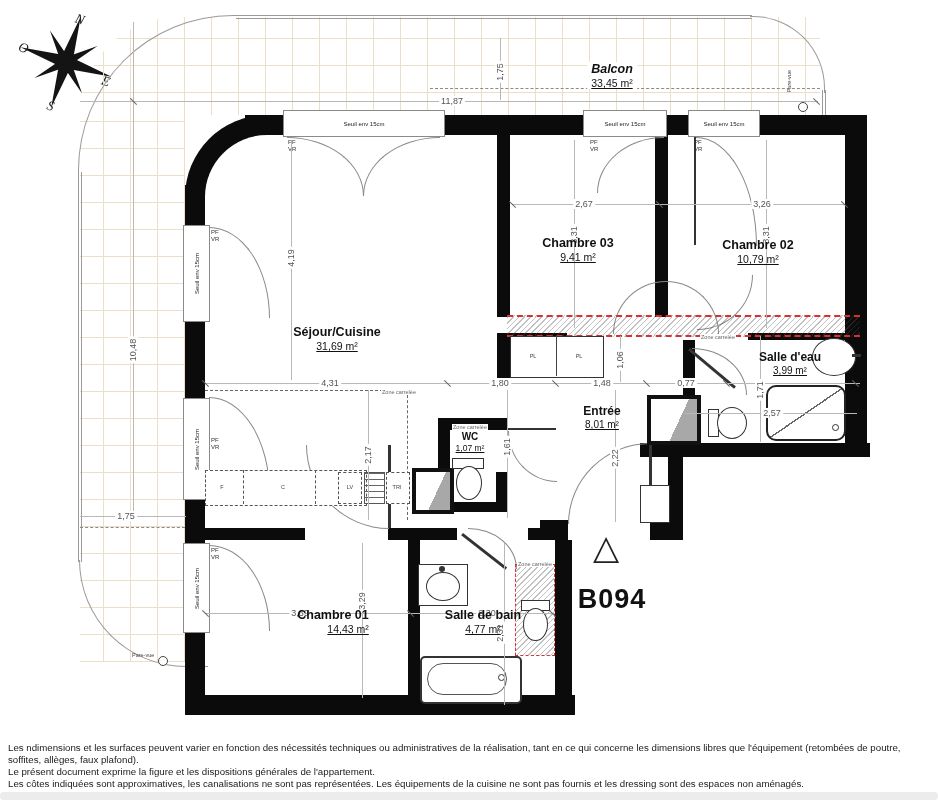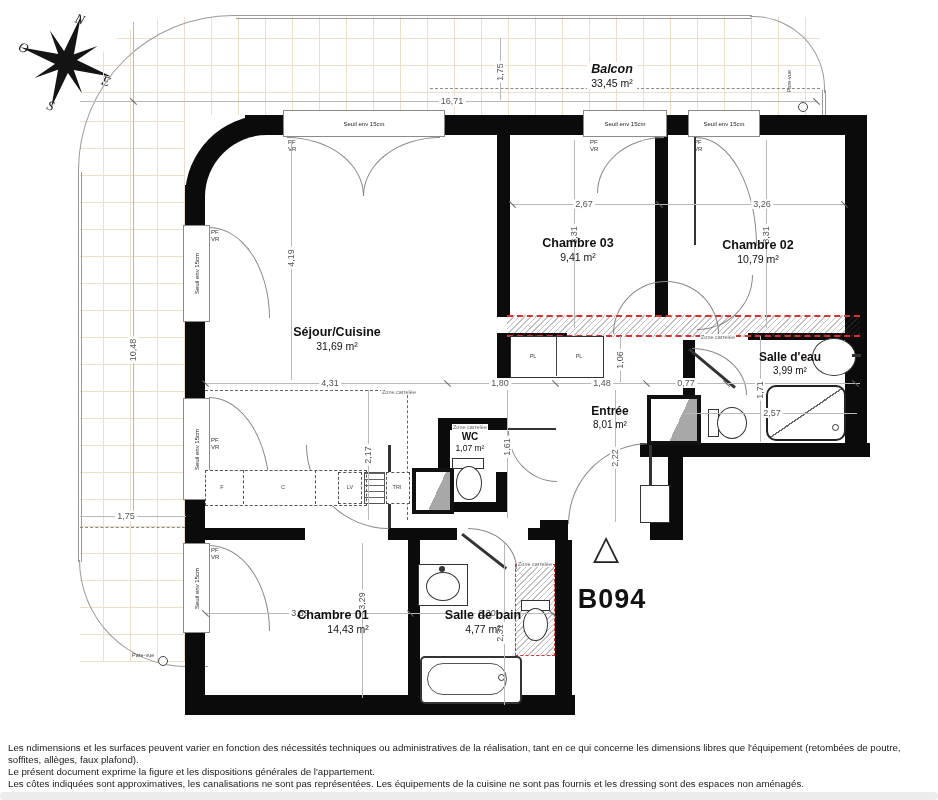--- a/index.html
+++ b/index.html
@@ -24,21 +24,21 @@
   .vdim{writing-mode:vertical-rl;transform:translate(-50%,-50%) rotate(180deg);padding:2px 0;}
   .tk{position:absolute;width:9px;height:1px;background:#666;transform:rotate(45deg);}
   
   .win{background:#fff;border:1px solid #8a8a8a;display:flex;align-items:center;
        justify-content:center;font-size:6px;color:#222;text-align:center;line-height:1;}
   .vwin{writing-mode:vertical-rl;transform:rotate(180deg);}
   .tag{position:absolute;font-size:6px;line-height:1.1;color:#333;}
   
   .room{position:absolute;text-align:center;transform:translate(-50%,0);z-index:6;}
   .room .nm{font-weight:bold;font-size:12.5px;white-space:nowrap;}
-  .room .ar{font-size:10.5px;margin-top:1px;white-space:nowrap;}
+  .room .ar{font-size:10.5px;margin-top:1px;white-space:nowrap;text-decoration:underline;}
   .small .nm{font-size:10px;} .small .ar{font-size:8.5px;}
   
   .arc{position:absolute;border:1.2px solid #888;background:transparent;}
   .arc.tr{border-radius:0 100% 0 0;border-bottom:none;border-left:none;}
   .arc.tl{border-radius:100% 0 0 0;border-bottom:none;border-right:none;}
   .arc.br{border-radius:0 0 100% 0;border-top:none;border-left:none;}
   .arc.bl{border-radius:0 0 0 100%;border-top:none;border-right:none;}
   .arch{position:absolute;border:1.2px solid #888;border-bottom:none;background:transparent;}
   .leaf{position:absolute;background:#333;}
   
@@ -249,21 +249,21 @@
     <div class="ar">9,41 m²</div>
   </div>
   <div class="room" style="left:758px;top:238px;">
     <div class="nm">Chambre 02</div>
     <div class="ar">10,79 m²</div>
   </div>
   <div class="room small" style="left:790px;top:350px;">
     <div class="nm" style="font-size:12px;">Salle d'eau</div>
     <div class="ar" style="font-size:10px;">3,99 m²</div>
   </div>
-  <div class="room" style="left:602px;top:404px;margin-left:8px;">
+  <div class="room" style="left:602px;top:404px;">
     <div class="nm" style="font-size:12px;">Entrée</div>
     <div class="ar" style="font-size:10px;">8,01 m²</div>
   </div>
   <div class="room small" style="left:470px;top:431px;">
     <div class="nm">WC</div>
     <div class="ar">1,07 m²</div>
   </div>
   <div class="room" style="left:333px;top:608px;text-align:right;">
     <div class="nm">Chambre 01</div>
     <div class="ar">14,43 m²</div>
@@ -300,21 +300,21 @@
   <div class="tk" style="left:851px;top:383px;"></div>
   <div class="tk" style="left:508px;top:204px;"></div>
   <div class="tk" style="left:655px;top:204px;"></div>
   <div class="tk" style="left:840px;top:204px;"></div>
   <div class="tk" style="left:201px;top:613px;"></div>
   <div class="tk" style="left:406px;top:613px;"></div>
   <div class="tk" style="left:548px;top:613px;"></div>
   <div class="tk" style="left:129px;top:101px;"></div>
   <div class="tk" style="left:812px;top:101px;"></div>
 
-  <div class="dim" style="left:452px;top:101px;">16,71</div>
+  <div class="dim" style="left:452px;top:101px;">11,87</div>
   <div class="dim vdim" style="left:500px;top:72px;">1,75</div>
   <div class="dim vdim" style="left:133px;top:350px;">10,48</div>
   <div class="dim" style="left:126px;top:516px;">1,75</div>
   <div class="dim" style="left:584px;top:204px;">2,67</div>
   <div class="dim" style="left:762px;top:204px;">3,26</div>
   <div class="dim vdim" style="left:574px;top:235px;">3,31</div>
   <div class="dim vdim" style="left:766px;top:235px;">3,31</div>
   <div class="dim vdim" style="left:291px;top:258px;">4,19</div>
   <div class="dim" style="left:330px;top:383px;">4,31</div>
   <div class="dim vdim" style="left:368px;top:455px;">2,17</div>

